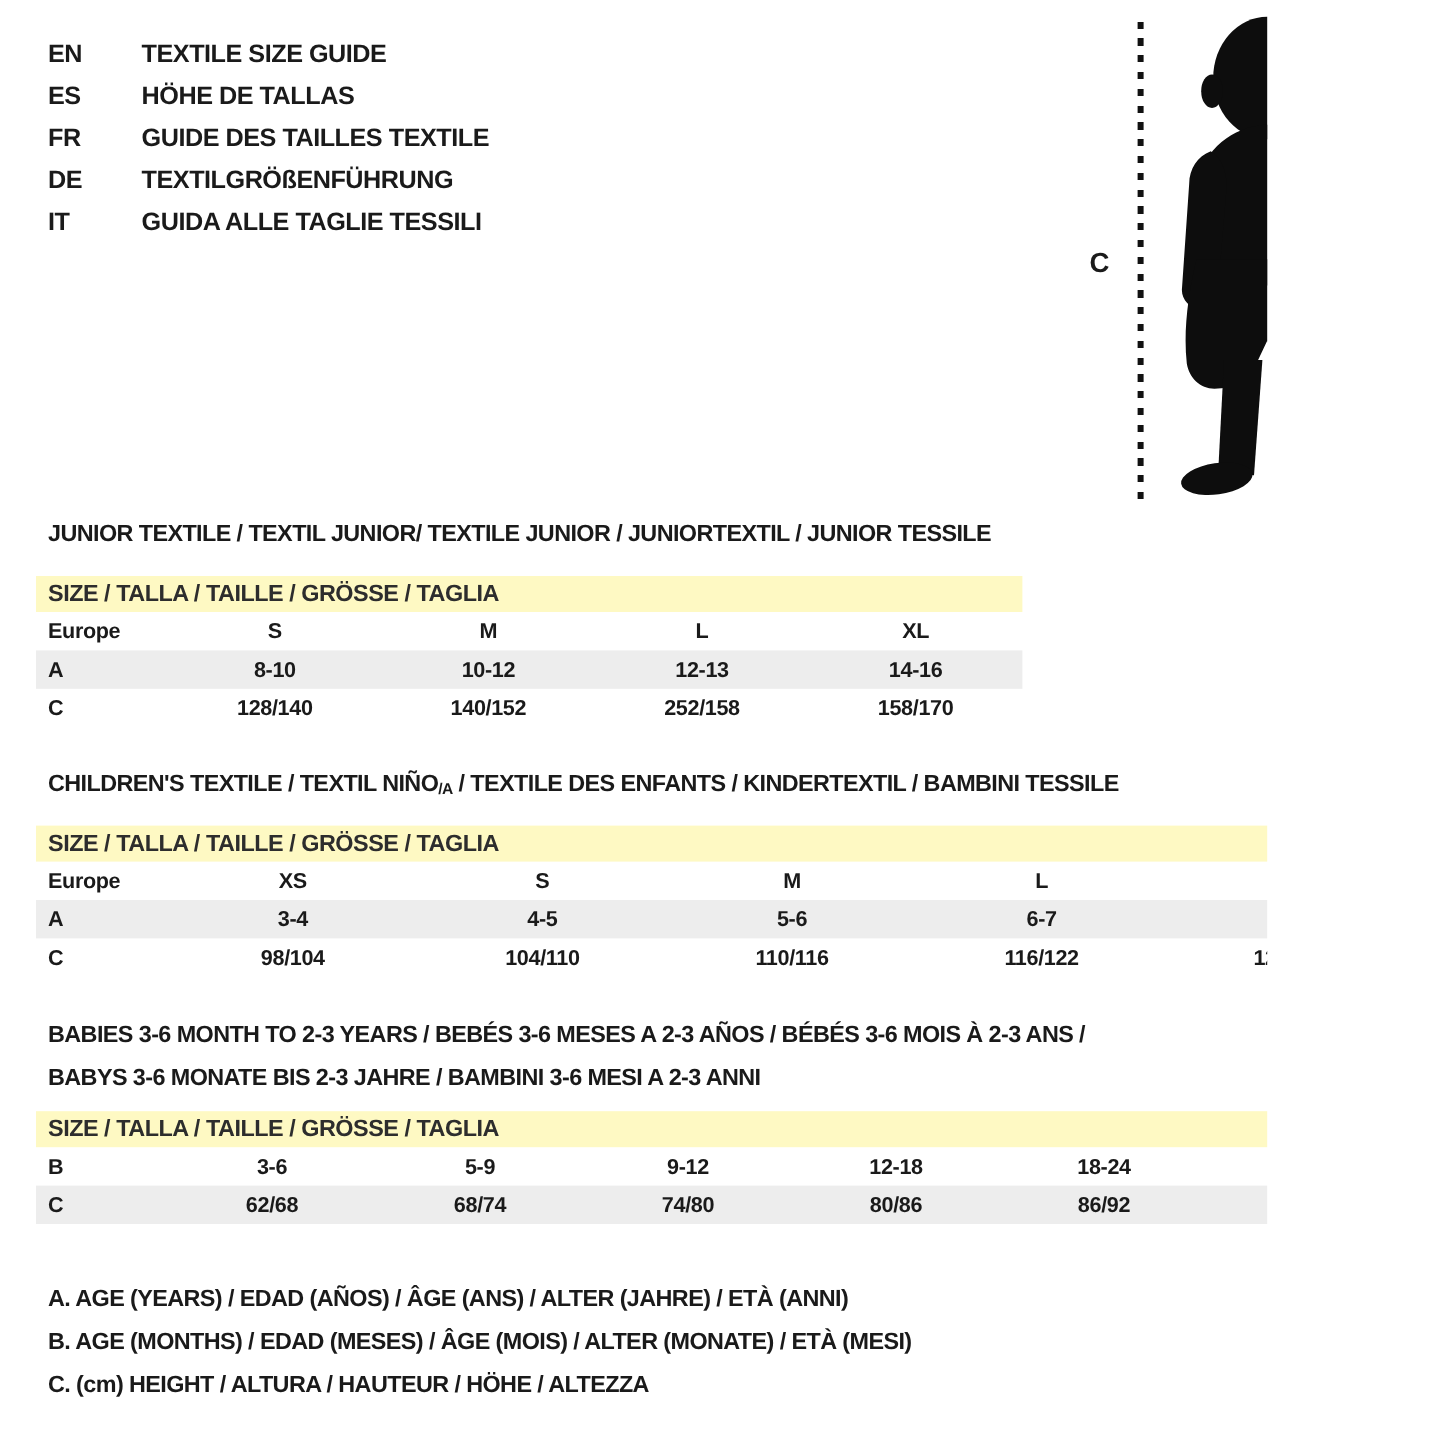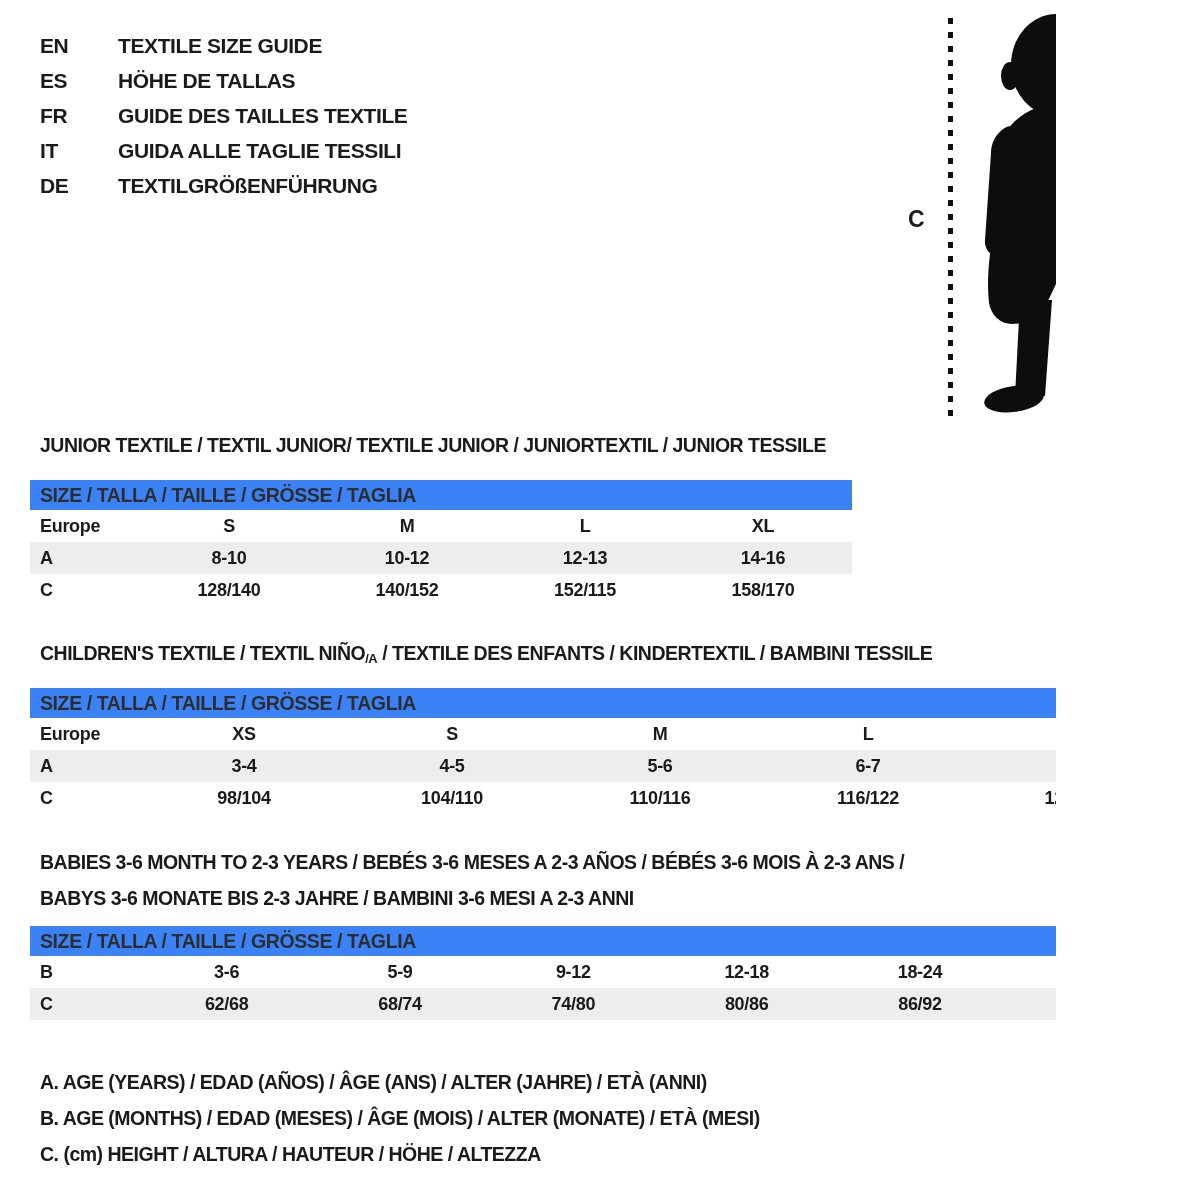--- a/index.html
+++ b/index.html
@@ -24,21 +24,21 @@
   .figure-svg { position:absolute; left:960px; top:8px; }
 
   
   .section-title { position:absolute; left:40px; font-size:19.5px; letter-spacing:-0.5px; white-space:nowrap; }
   .title-sub { font-size:13px; position:relative; top:3px; }
   .babies-title-line { height:36px; line-height:36px; }
 
   
   .size-table { position:absolute; left:30px; }
   .size-bar {
-    height:30px; line-height:30px; background:#3b82f6; color:#2d2d2d;
+    height:30px; line-height:30px; background:#fef9c3; color:#2d2d2d;
     padding-left:10px; font-size:19.5px; letter-spacing:-0.4px;
   }
   .t-row { display:flex; height:32px; line-height:32px; font-size:18px; letter-spacing:-0.3px; }
   .t-row.stripe { background:#ededed; }
   .cell { flex:1; text-align:center; }
   .cell.label { flex:0 0 100px; text-align:left; padding-left:10px; }
 
   
   .notes { position:absolute; left:40px; top:1064px; }
   .note-line { height:36px; line-height:36px; font-size:19.5px; letter-spacing:-0.5px; white-space:nowrap; }
@@ -55,26 +55,26 @@
     </div>
     <div class="lang-row">
       <div class="lang-code">ES</div>
       <div class="lang-title">HÖHE DE TALLAS</div>
     </div>
     <div class="lang-row">
       <div class="lang-code">FR</div>
       <div class="lang-title">GUIDE DES TAILLES TEXTILE</div>
     </div>
     <div class="lang-row">
+      <div class="lang-code">DE</div>
+      <div class="lang-title">TEXTILGRÖßENFÜHRUNG</div>
+    </div>
+    <div class="lang-row">
       <div class="lang-code">IT</div>
       <div class="lang-title">GUIDA ALLE TAGLIE TESSILI</div>
-    </div>
-    <div class="lang-row">
-      <div class="lang-code">DE</div>
-      <div class="lang-title">TEXTILGRÖßENFÜHRUNG</div>
     </div>
   </div>
 
   <div class="measure-line"></div>
   <div class="measure-label">C</div>
   <svg class="figure-svg" width="185" height="410" viewBox="0 0 185 410" aria-hidden="true">
     <g fill="#0d0d0d">
       <ellipse cx="96" cy="57" rx="45" ry="51"></ellipse>
       <ellipse cx="50" cy="68" rx="9" ry="14"></ellipse>
       <ellipse cx="142" cy="68" rx="9" ry="14"></ellipse>
@@ -103,21 +103,21 @@
       <div class="cell label">A</div>
       <div class="cell">8-10</div>
       <div class="cell">10-12</div>
       <div class="cell">12-13</div>
       <div class="cell">14-16</div>
     </div>
     <div class="t-row">
       <div class="cell label">C</div>
       <div class="cell">128/140</div>
       <div class="cell">140/152</div>
-      <div class="cell">152/115</div>
+      <div class="cell">252/158</div>
       <div class="cell">158/170</div>
     </div>
   </div>
 
   <div class="section-title" style="top:642px;"><span>CHILDREN'S TEXTILE / TEXTIL NIÑO</span><span class="title-sub">/A</span><span> / TEXTILE DES ENFANTS / KINDERTEXTIL / BAMBINI TESSILE</span></div>
   <div class="size-table" style="top:688px; width:1150px;">
     <div class="size-bar">SIZE / TALLA / TAILLE / GRÖSSE / TAGLIA</div>
     <div class="t-row">
       <div class="cell label">Europe</div>
       <div class="cell">XS</div>

